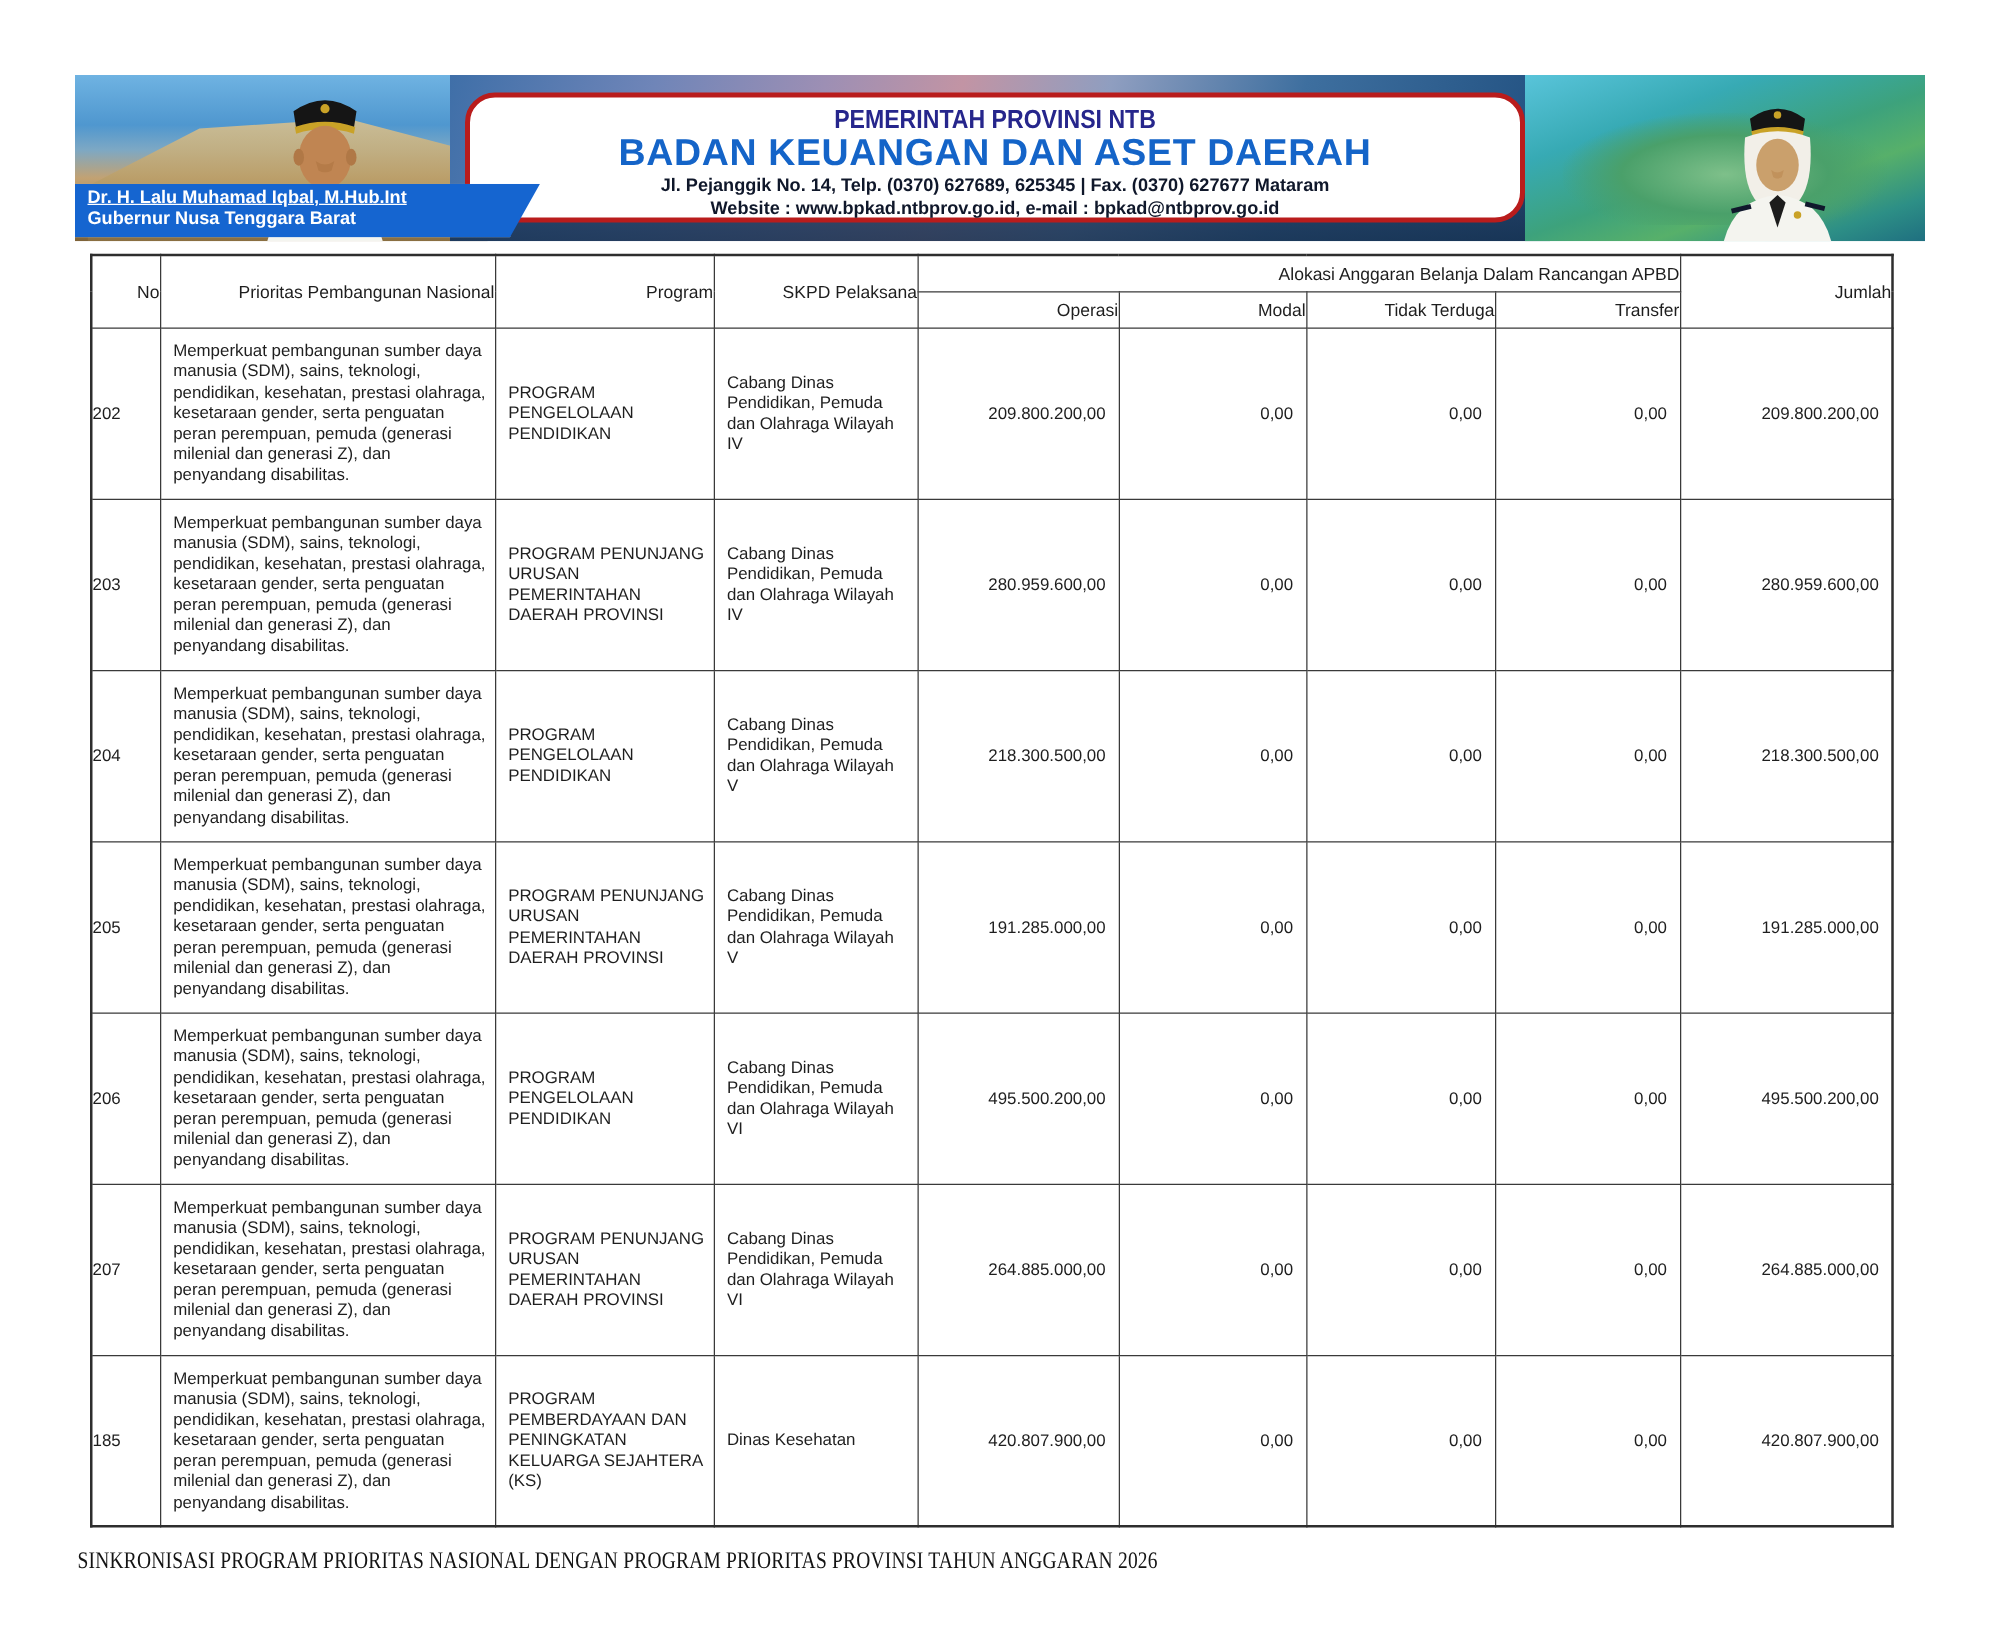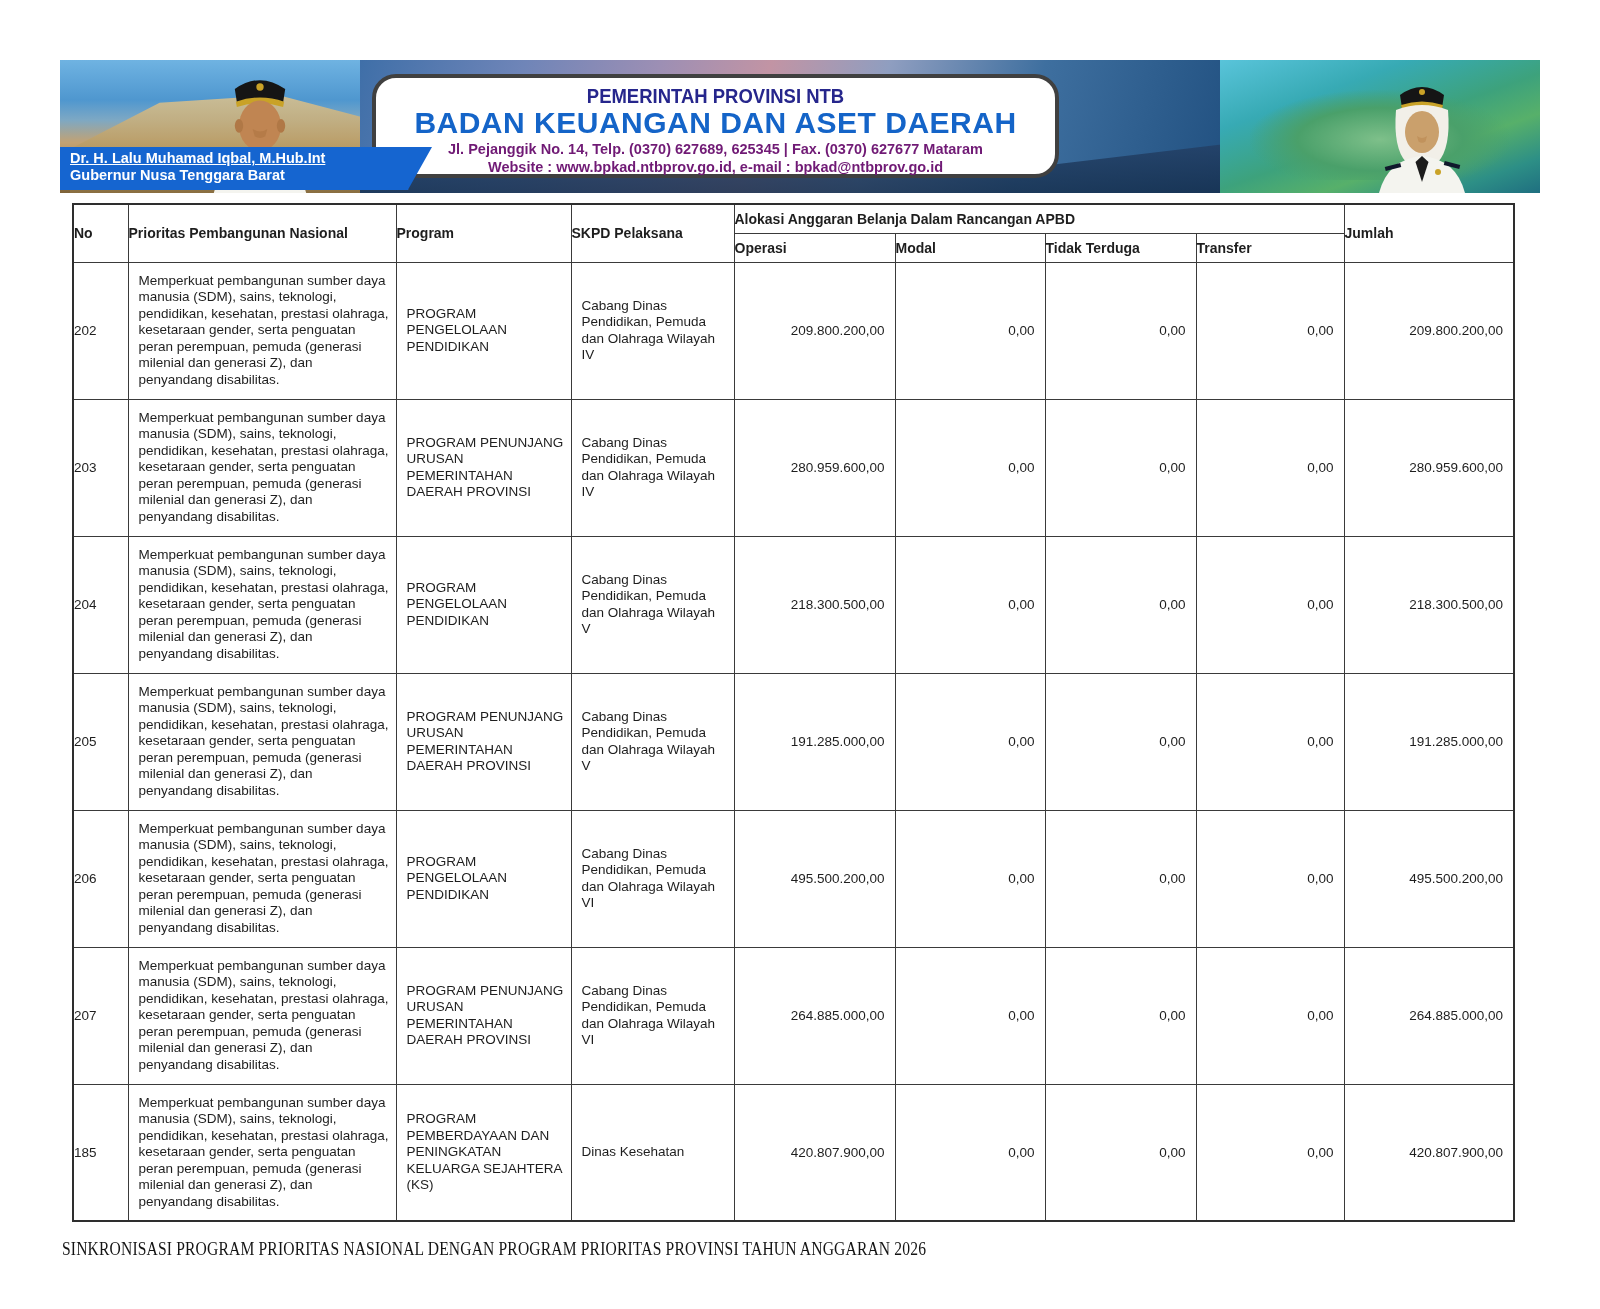--- a/index.html
+++ b/index.html
@@ -30,33 +30,33 @@
 
   .plate { position:absolute; background:#1565d0; color:#fff; font-weight:bold;
            font-size:14.5px; line-height:17px; padding:3px 12px 6px 10px; z-index:5;
            box-shadow:0 0 0 2px rgba(255,255,255,.55); }
   .plate-left  { left:0; bottom:3px; width:372px; clip-path:polygon(0 0, 100% 0, 93.5% 100%, 0 100%); }
   .plate-right { right:0; bottom:3px; width:310px; text-align:left; padding-left:26px;
                  clip-path:polygon(7% 0, 100% 0, 100% 100%, 0 100%); }
   .plate .nm { text-decoration:underline; white-space:nowrap; }
   .plate .tt { white-space:nowrap; }
 
-  .org-box { position:absolute; left:312px; top:14px; width:687px; height:104px; background:#ffffff;
-             border:4px solid #404040; border-radius:24px; text-align:center; z-index:4; padding-top:6px; }
+  .org-box { position:absolute; left:312px; top:14px; width:848px; height:104px; background:#ffffff;
+             border:4px solid #b91c1c; border-radius:24px; text-align:center; z-index:4; padding-top:6px; }
   .org-l1 { color:#26268c; font-size:21px; font-weight:bold; letter-spacing:0;
             transform:scaleX(.88); transform-origin:center; }
   .org-l2 { color:#1464c8; font-size:30px; font-weight:bold; letter-spacing:.5px; margin-top:-2px;text-align:center; }
-  .org-l3, .org-l4 { color:#701a75; font-size:14.5px; font-weight:bold; line-height:18px; }
+  .org-l3, .org-l4 { color:#0f172a; font-size:14.5px; font-weight:bold; line-height:18px; }
 
   
   .budget-table { position:absolute; left:72px; top:203px; width:1441px; border-collapse:collapse;
                   table-layout:fixed; font-size:13.5px; color:#1e1e1e; }
   .budget-table th, .budget-table td { border:1px solid #3a3a3a; }
   .budget-table { border:2px solid #2e2e2e; }
-  .budget-table th { font-size:14px; font-weight:bold; text-align:left; vertical-align:middle; height:29px; }
+  .budget-table th { font-size:14px; font-weight:normal; text-align:right; vertical-align:middle; height:29px; }
   .budget-table td { vertical-align:middle; }
   td.c-no   { text-align:left; }
   td.c-text { text-align:left; padding:6px 6px 6px 10px; line-height:16.5px; }
   td.c-num  { text-align:right; padding-right:10px;margin-left:48px; }
   .data-row td { height:137px; }
 
   
   .footer-line { position:absolute; left:62px; top:1238px; font-family:"Liberation Serif", serif;
                  font-size:19px; color:#141414; white-space:nowrap;
                  transform:scaleX(.82); transform-origin:left center; letter-spacing:.2px; }

